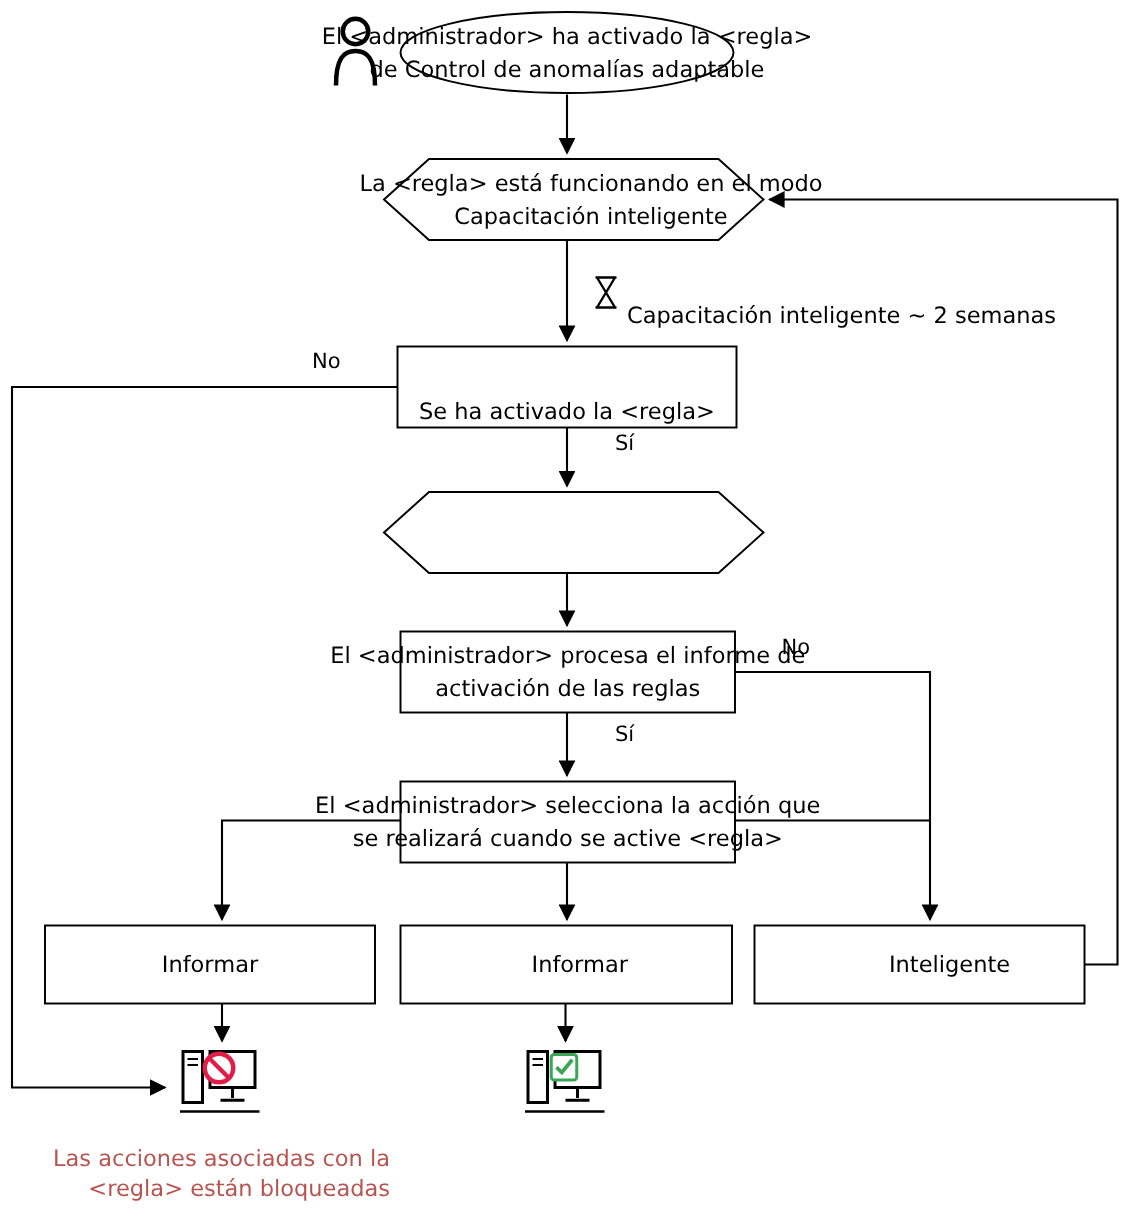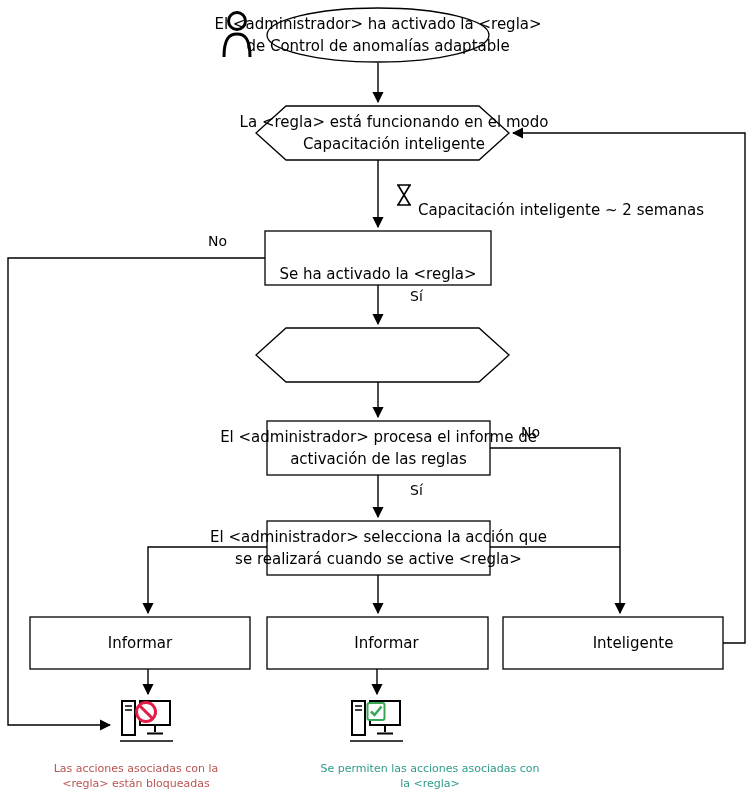--- a/index.html
+++ b/index.html
@@ -6,21 +6,21 @@
   html,body { background:#ffffff; }
   body { font-family:"DejaVu Sans", sans-serif; color:#000; }
   .canvas { position:relative; width:753px; height:812px; background:#fff; overflow:hidden; }
   svg.layer { position:absolute; left:0; top:0; }
   .node-text {
     position:absolute; display:flex; align-items:center; justify-content:center;
     text-align:center; font-size:15px; line-height:1.5; color:#000; white-space:pre;
   }
   .flow-label { position:absolute; font-size:14px; color:#000; }
   .training-label { position:absolute; font-size:15px; color:#000; white-space:pre; }
-  .caption { position:absolute; text-align:center; font-size:11px; line-height:1.35; white-space:pre; }
+  .caption { position:absolute; text-align:right; font-size:15px; line-height:1.35; white-space:pre; }
   .icon-svg { position:absolute; }
 </style>
 </head>
 <body>
 
 <div class="canvas">
 
   <svg class="layer" width="753" height="812" viewBox="0 0 753 812">
     <defs>
       <marker id="arw" viewBox="0 0 10 10" refX="9" refY="5" markerWidth="8" markerHeight="8" orient="auto-start-reverse">
@@ -121,16 +121,14 @@
     </g>
     <g>
       <rect x="21.5" y="6" width="17" height="17" rx="2" fill="#fff" stroke-width="2" stroke="#3aa655"></rect>
       <path d="M25,14.5 L28.5,18 L35.5,9.5" fill="none" stroke-width="2.5" stroke="#3aa655"></path>
     </g>
   </svg>
 
   <div class="caption" style="left: 12px; top: 762px; width: 248px; color: rgb(184, 84, 80);">Las acciones asociadas con la
 &lt;regla&gt; están bloqueadas</div>
 
-  <div class="caption" style="left: 274px; top: 762px; width: 312px; color: rgb(46, 156, 137);">Se permiten las acciones asociadas con
-la &lt;regla&gt;</div>
 
 </div>
 
 </body></html>

